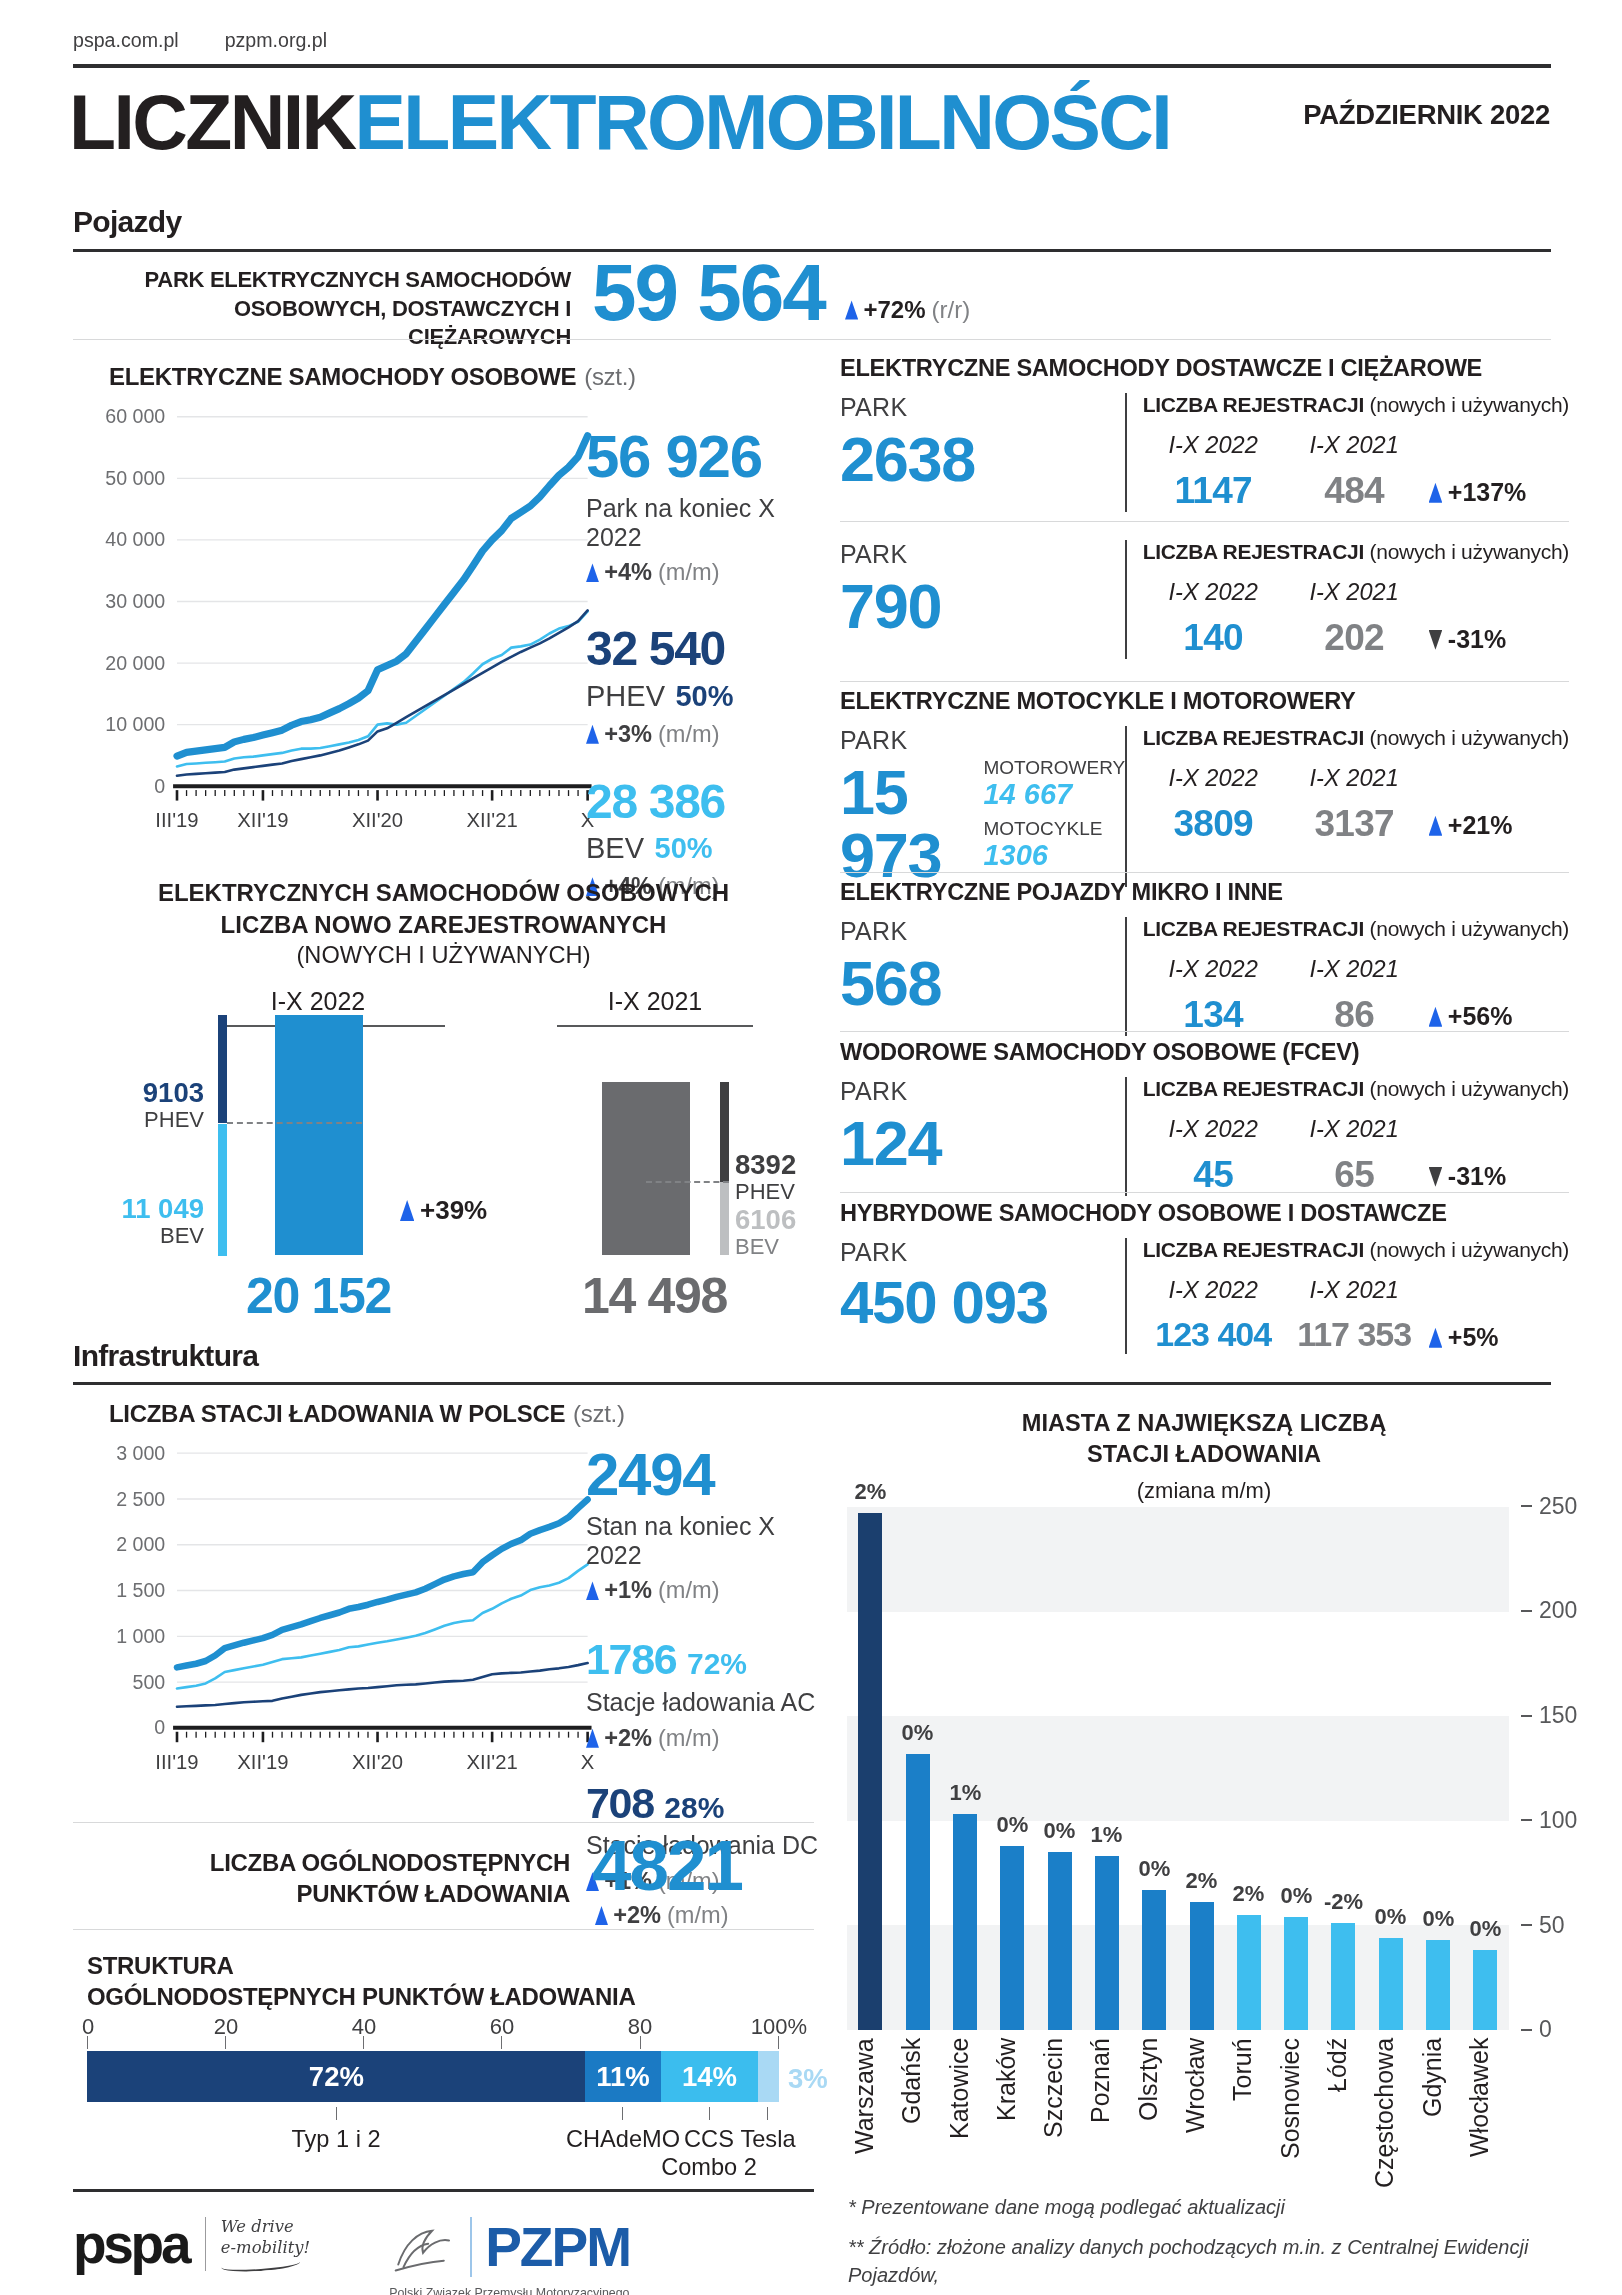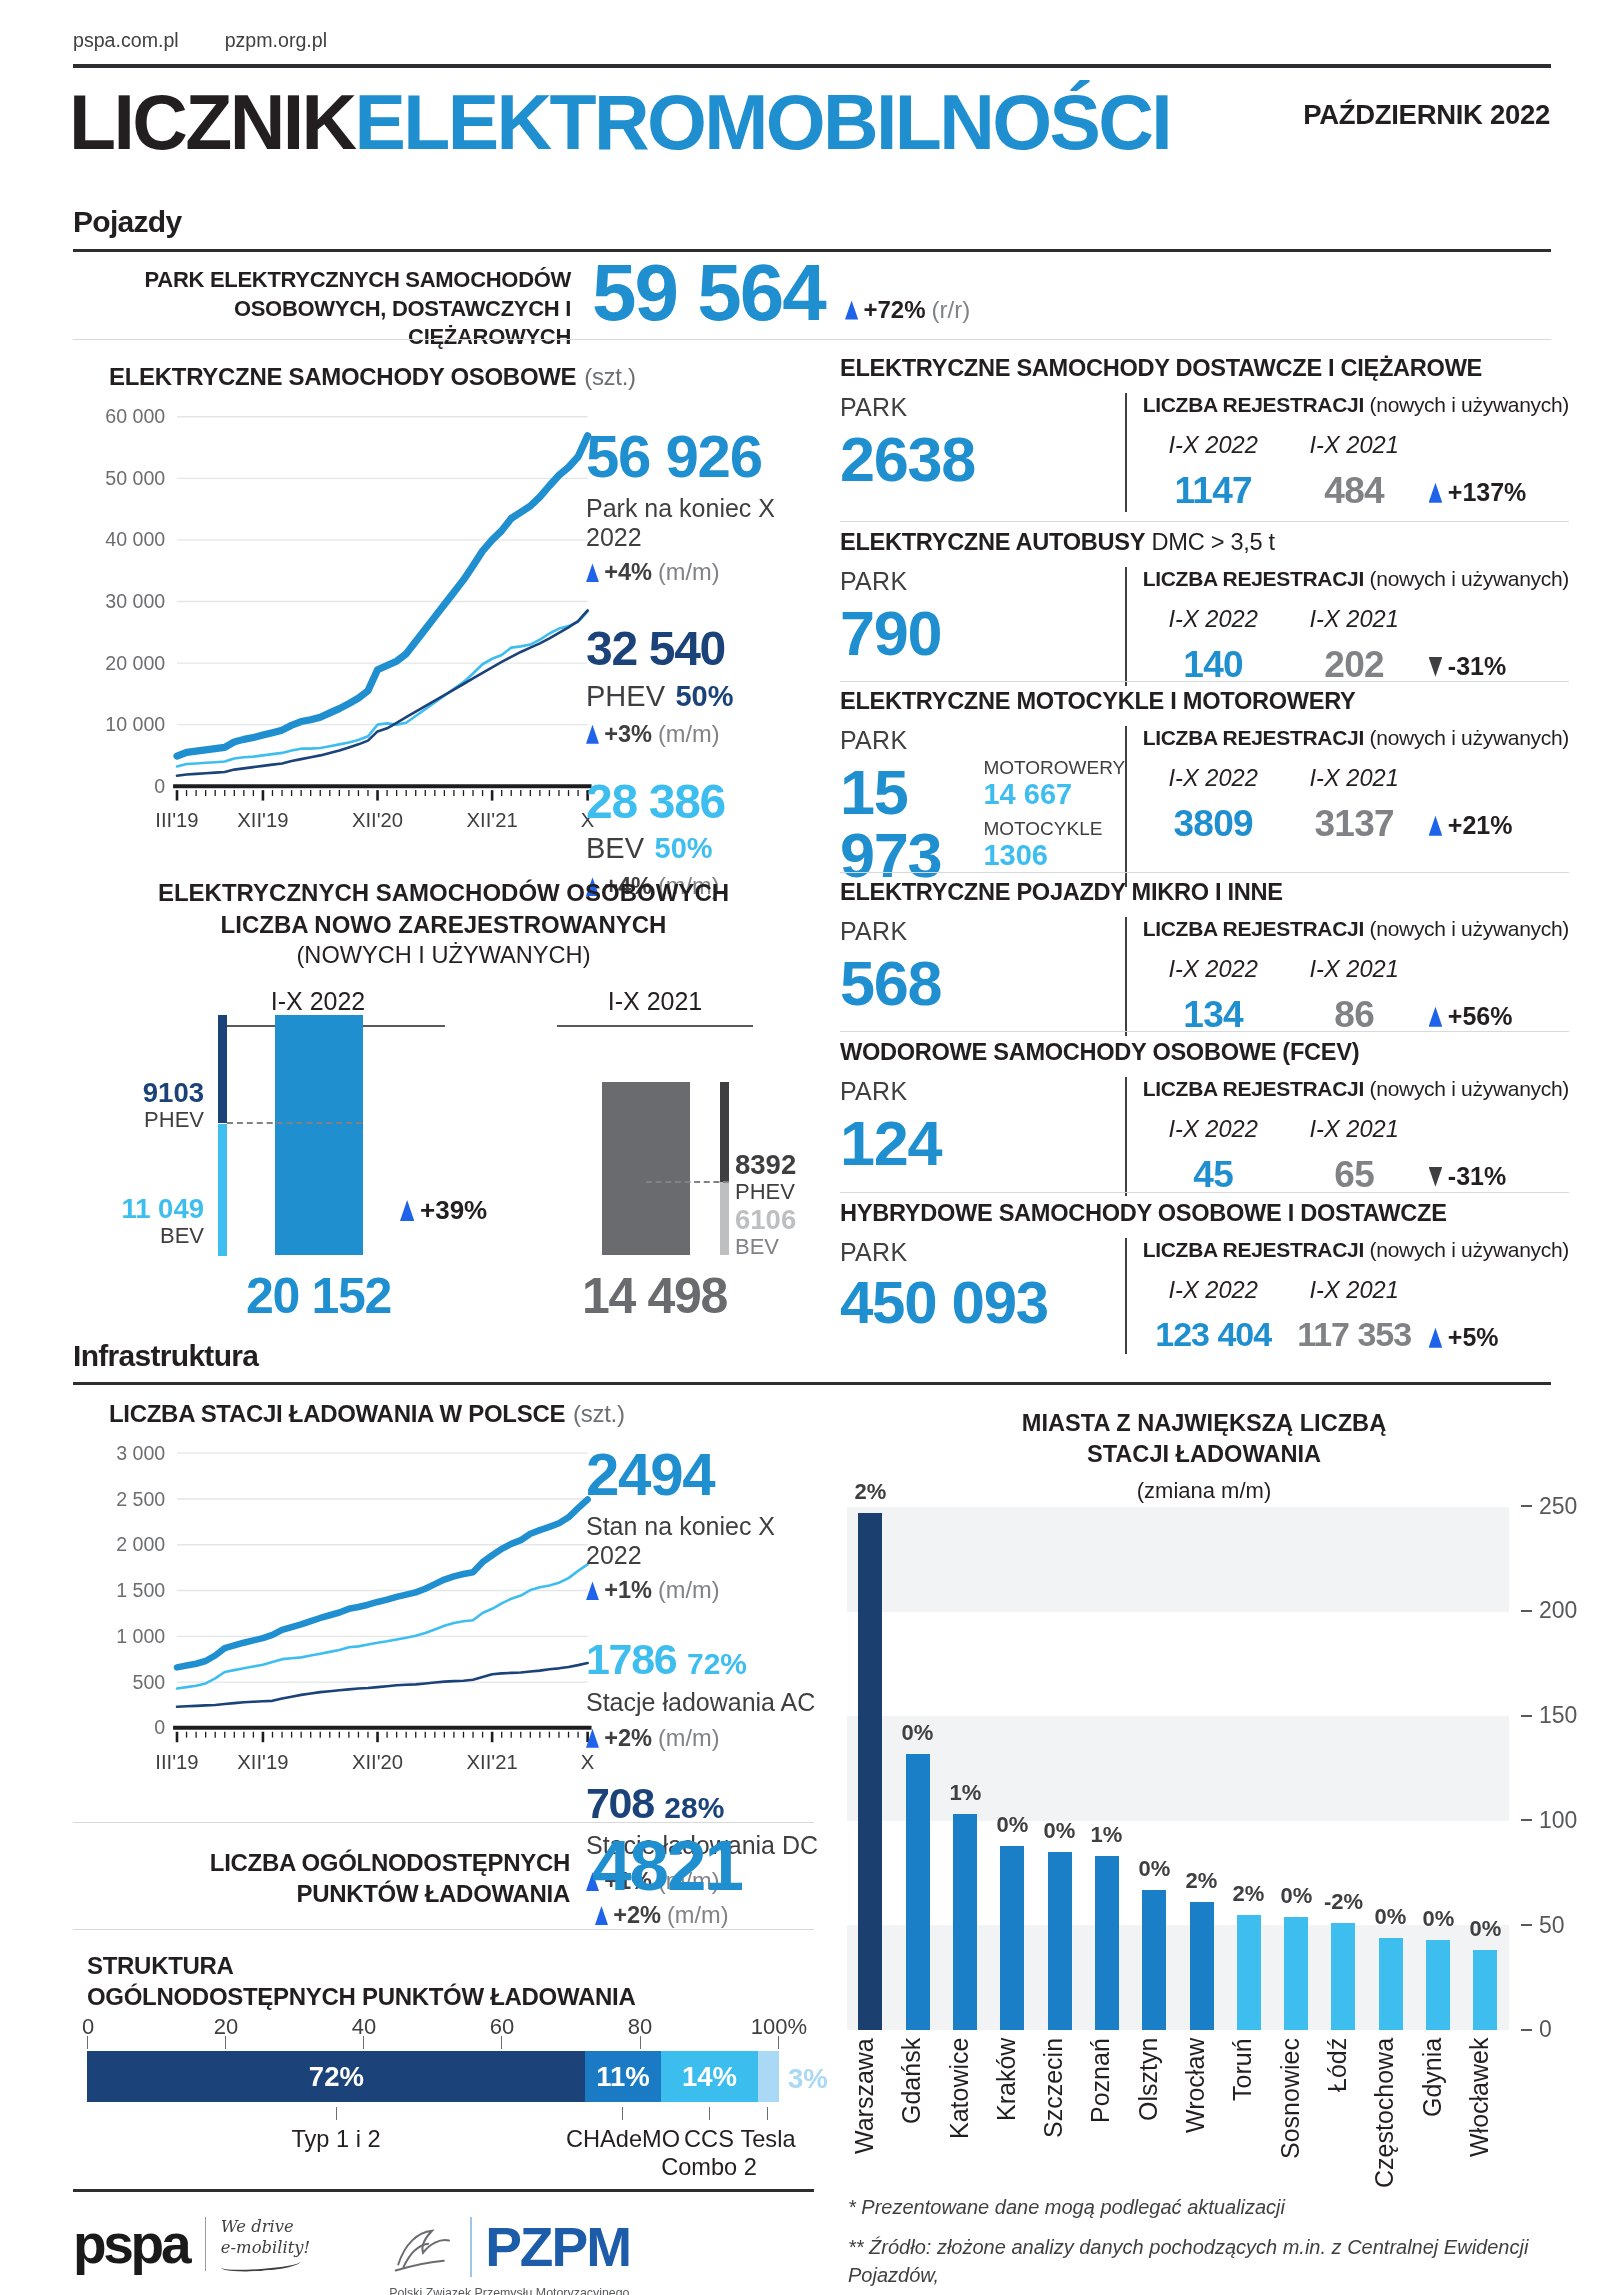--- a/index.html
+++ b/index.html
@@ -33,21 +33,21 @@
   .panel{position:absolute;left:840px;width:729px;}
   .panel-title{font-size:23.6px;font-weight:bold;letter-spacing:-0.3px;white-space:nowrap;}
   .pt-suffix{font-weight:normal;margin-left:6.5px;}
   .panel-body{display:flex;margin-top:10.5px;}
   .panel-left{width:335px;display:flex;}
   .park-label{font-size:25px;color:#3F3F41;letter-spacing:0.3px;}
   .park-value{font-size:63px;font-weight:bold;color:#1F8FD0;letter-spacing:-1.3px;line-height:1;margin-top:6.5px;}
   .park-value.tight{font-size:60px;}
   .park-sub{margin-left:13px;padding-top:31px;}
   .sub-label{font-size:19px;color:#3F3F41;}
-  .sub-val{font-size:29px;font-weight:bold;color:#3EBEEF;line-height:1.1;margin-bottom:7.9px;}
+  .sub-val{font-size:29px;font-weight:bold;color:#3EBEEF;line-height:1.1;margin-bottom:7.9px;font-style:italic;}
   .panel-divider{width:2px;background:#3F3F41;}
   .panel-right{padding-left:15.7px;flex:1;}
   .reg-label{font-size:21px;letter-spacing:-0.3px;white-space:nowrap;}
   .rl-bold{font-weight:bold;}
   .reg-cols{display:flex;margin-top:15.7px;align-items:flex-start;}
   .reg-col{width:141px;text-align:center;}
   .reg-col-h{font-style:italic;font-size:23.6px;}
   .reg-val{font-size:37px;font-weight:bold;margin-top:10.5px;letter-spacing:-0.7px;}
   .reg-val.tight{font-size:34px;letter-spacing:-1px;}
   .reg-delta{display:flex;align-items:center;font-size:25px;font-weight:bold;margin-top:46px;margin-left:3.9px;}
@@ -286,21 +286,20 @@
           <span class="tri"></span>
           <span>+137%</span>
         </div>
       </div>
     </div>
   </div>
 </div>
 <div class="rule" style="left:840px;top:521px;width:729px;"></div>
 
 <div class="panel" style="top:529px;">
-  <div class="panel-title"><span>ELEKTRYCZNE AUTOBUSY</span><span class="pt-suffix">DMC &gt; 3,5 t</span></div>
   <div class="panel-body">
     <div class="panel-left">
       <div>
         <div class="park-label">PARK</div>
         <div class="park-value">790</div>
       </div>
     </div>
     <div class="panel-divider"></div>
     <div class="panel-right">
       <div class="reg-label"><span class="rl-bold">LICZBA REJESTRACJI</span> <span>(nowych i używanych)</span></div>

